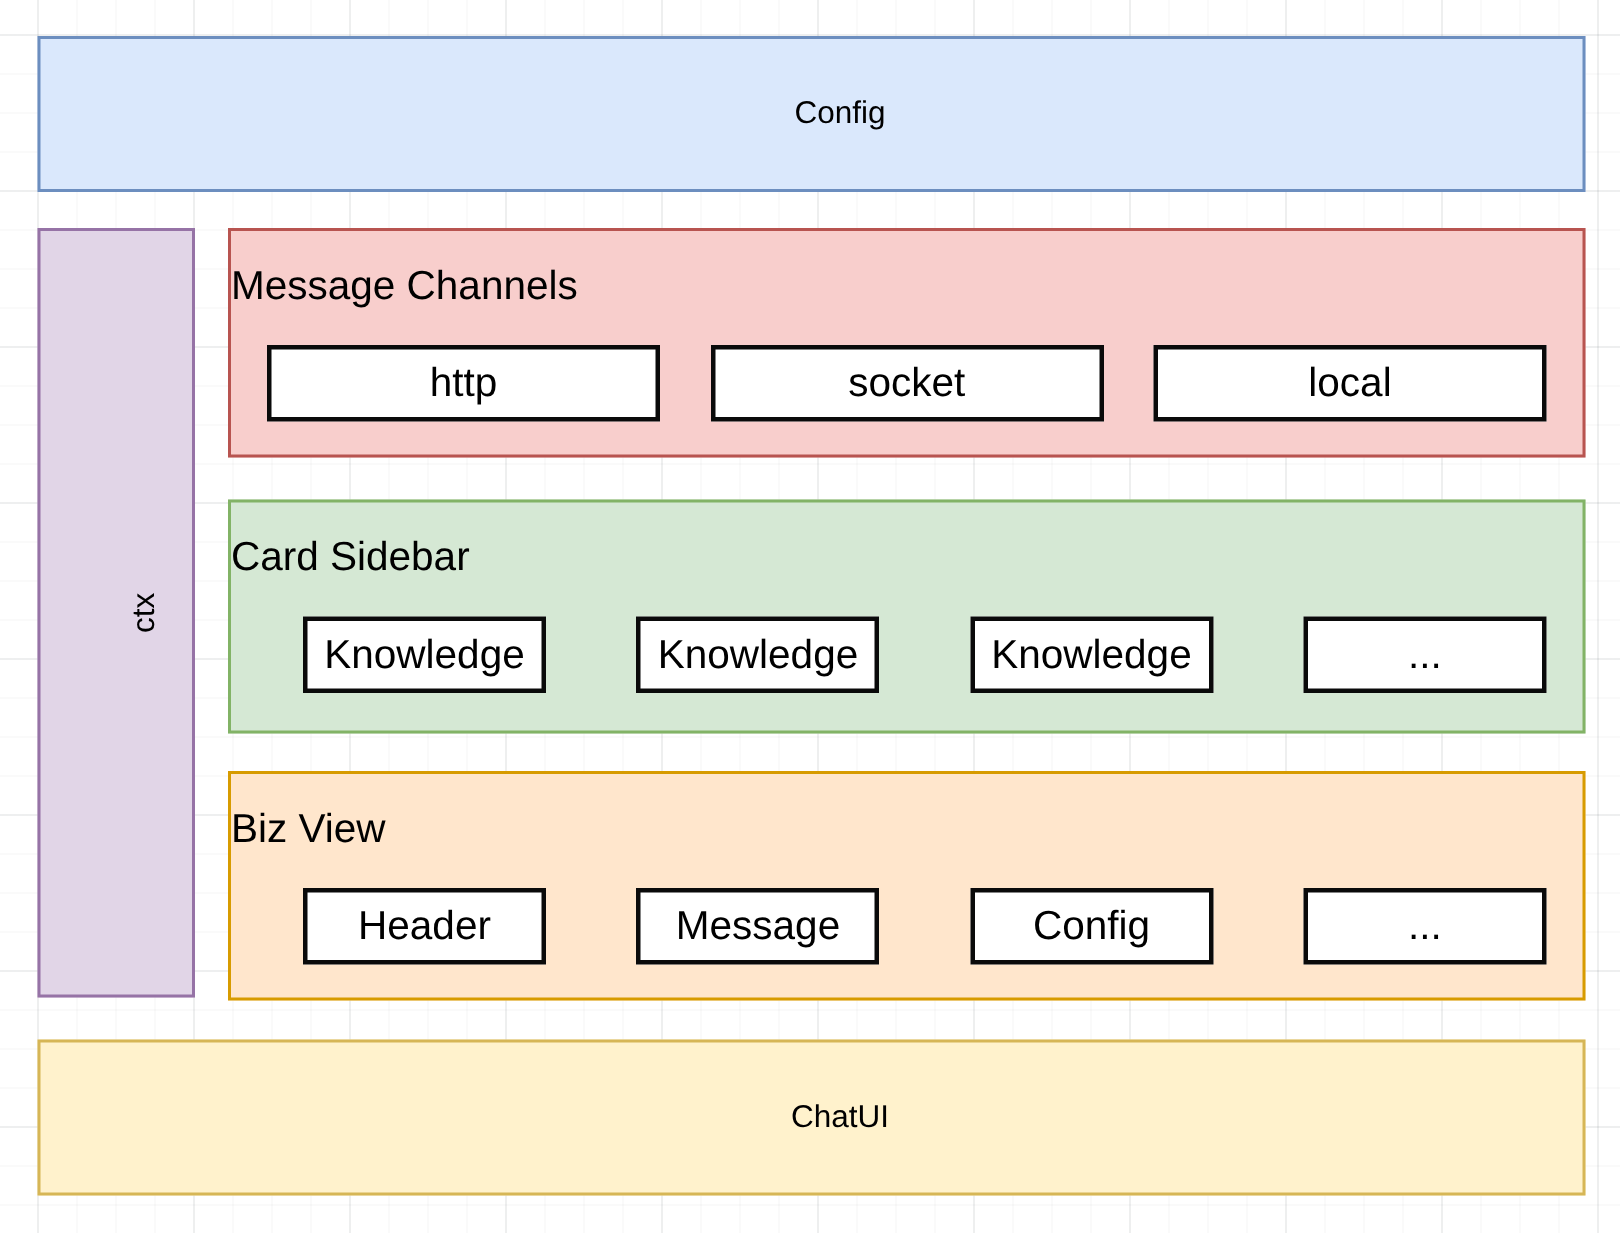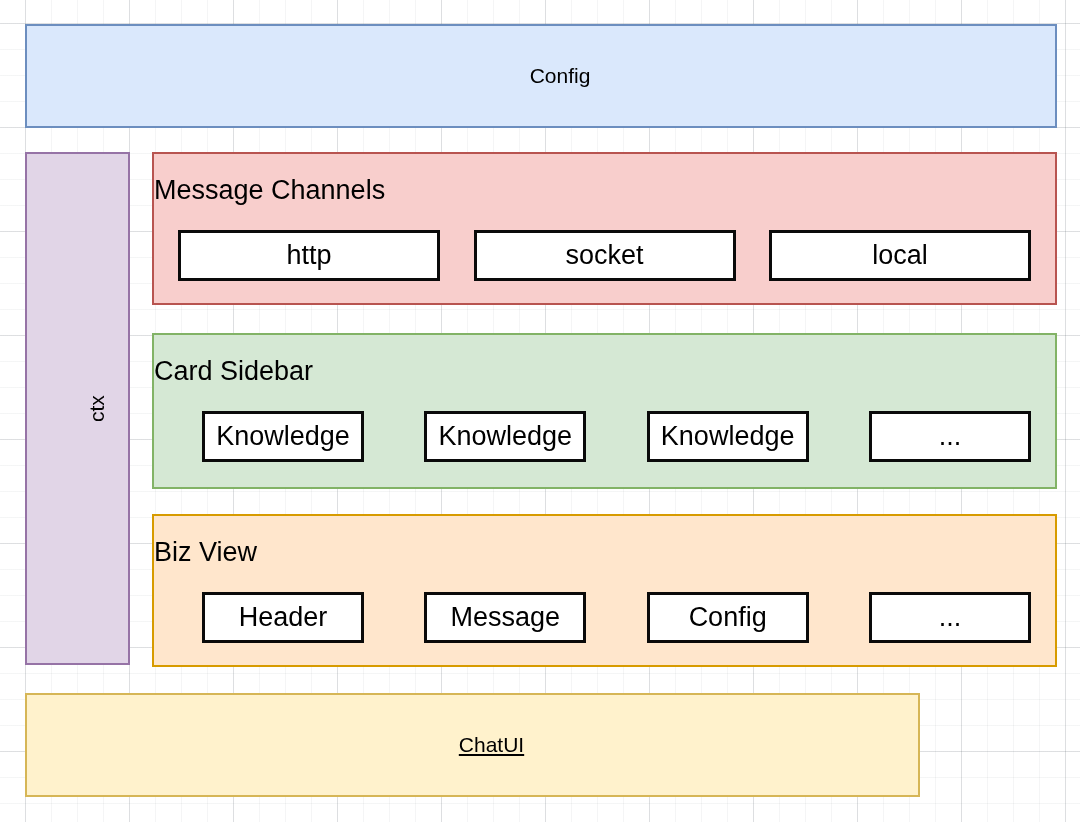--- a/index.html
+++ b/index.html
@@ -78,24 +78,23 @@
     border: 3px solid #0a0a0a;
     display: flex;
     align-items: center;
     justify-content: center;
     font-size: 27px;
   }
   .cell-w3 { width: 262px; }
   .cell-w4 { width: 162px; margin-left: 24px; }
   
   .chatui {
-    left: 25px; top: 693px; width: 895px; height: 104px;
+    left: 25px; top: 693px; width: 1032px; height: 104px;
     background: #fff2cc;
     border: 2.5px solid #d6b656;
-    text-decoration: underline;
   }
 </style>
 </head>
 <body>
 
 <div class="canvas">
 
   <div class="node config">
     <span>Config</span>
   </div>

